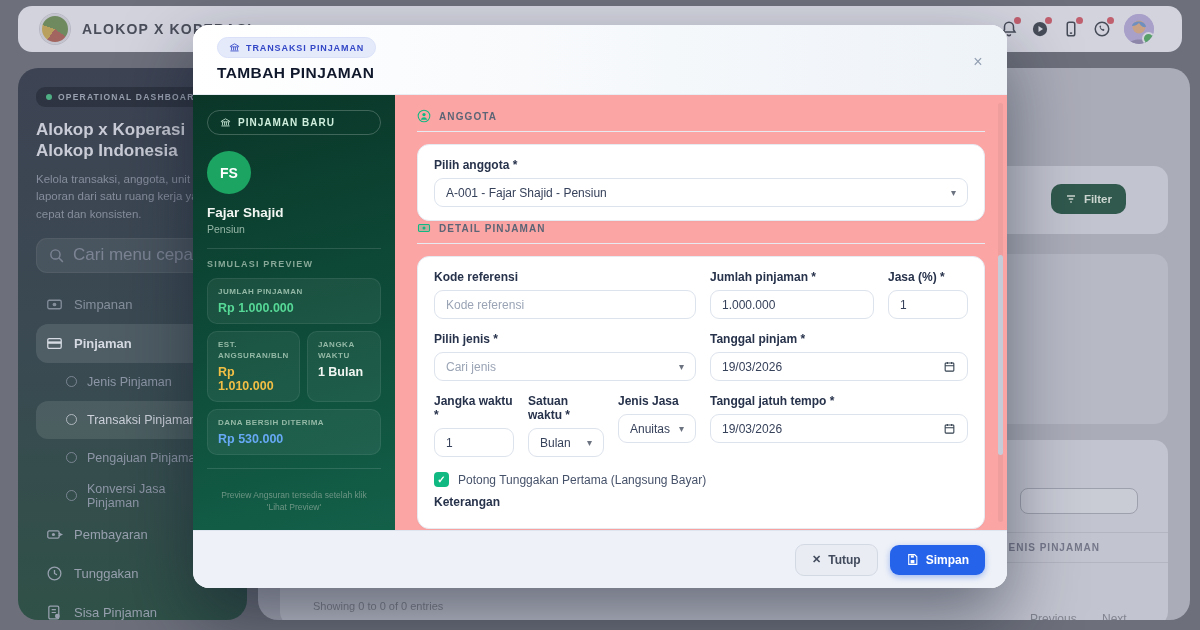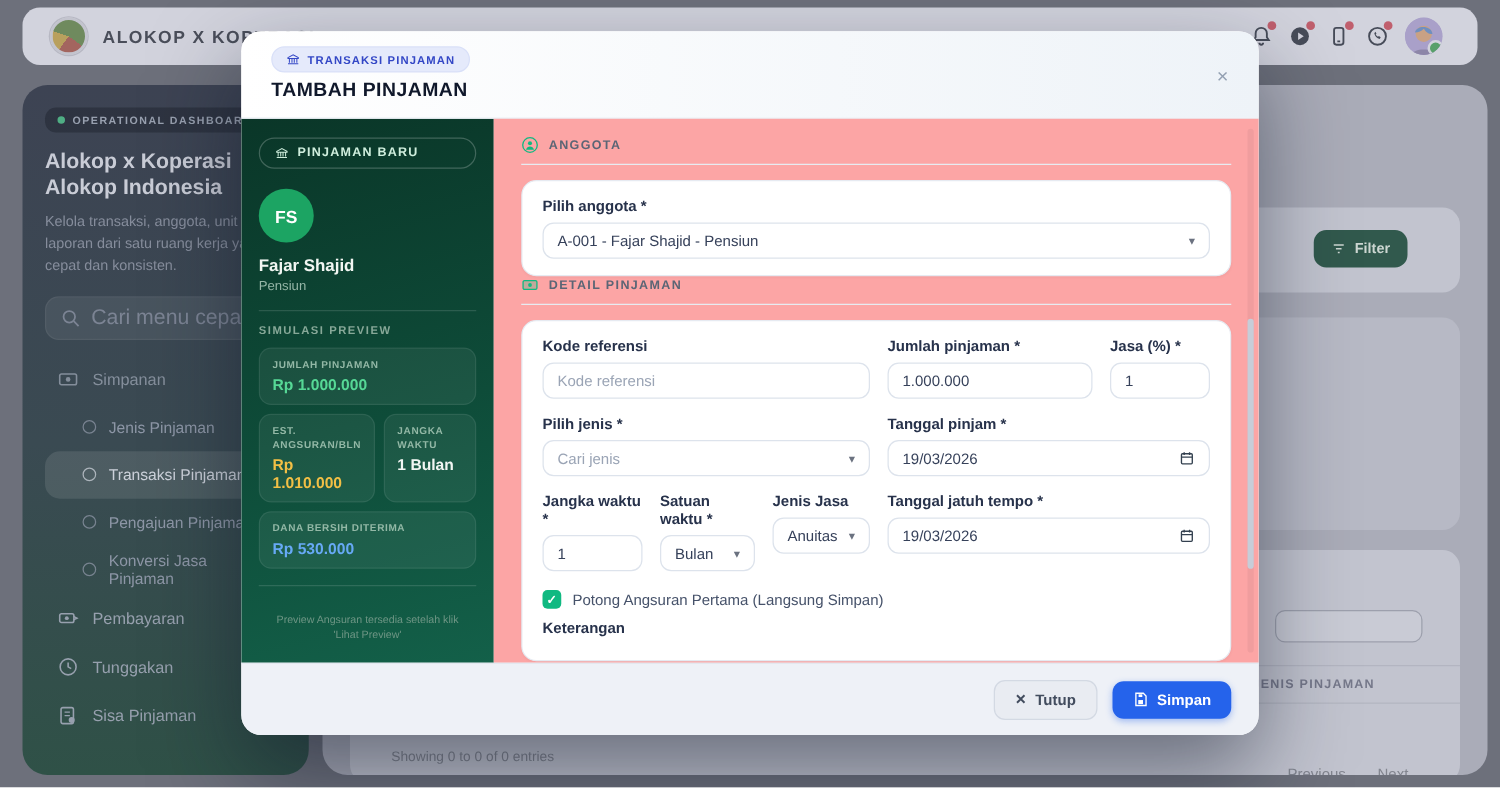--- a/index.html
+++ b/index.html
@@ -147,20 +147,27 @@
       <span>Cari menu cepat...</span>
     </div>
     <div class="sb-menu">
       <div class="sb-item" style="opacity:.8">
         <svg class="mi" viewBox="0 0 24 24">
             <rect x="2.5" y="6" width="19" height="12" rx="2" fill="none" stroke="currentColor" stroke-width="1.8"></rect>
             <circle cx="12" cy="12" r="2.6" fill="currentColor"></circle>
           </svg>
         <span>Simpanan</span>
       </div>
+      <div class="sb-item active">
+        <svg class="mi" viewBox="0 0 24 24">
+            <rect x="2.5" y="5" width="19" height="14" rx="2" fill="none" stroke="currentColor" stroke-width="1.8"></rect>
+            <rect x="2.5" y="9" width="19" height="3.4" fill="currentColor"></rect>
+          </svg>
+        <span>Pinjaman</span>
+      </div>
       <div class="sb-sub">
         <span class="ring"></span>
         <span>Jenis Pinjaman</span>
       </div>
       <div class="sb-sub active">
         <span class="ring"></span>
         <span>Transaksi Pinjaman</span>
       </div>
       <div class="sb-sub">
         <span class="ring"></span>
@@ -363,21 +370,21 @@
                 <svg viewBox="0 0 24 24" width="13" height="13" style="color:#33404f">
                     <rect x="4" y="5.5" width="16" height="15" rx="1.5" fill="none" stroke="currentColor" stroke-width="2"></rect>
                     <path d="M8 3.5v4M16 3.5v4M4 10.5h16" stroke="currentColor" stroke-width="2"></path>
                   </svg>
               </div>
             </div>
           </div>
 
           <div class="chk-row">
             <span class="chk">✓</span>
-            <span>Potong Angsuran Pertama (Langsung Simpan)</span>
+            <span>Potong Tunggakan Pertama (Langsung Bayar)</span>
           </div>
 
           <div style="margin-top:8px">
             <div class="flabel">Keterangan</div>
 
           </div>
         </div>
 
         <div class="sb-track"></div>
         <div class="sb-thumb"></div>

